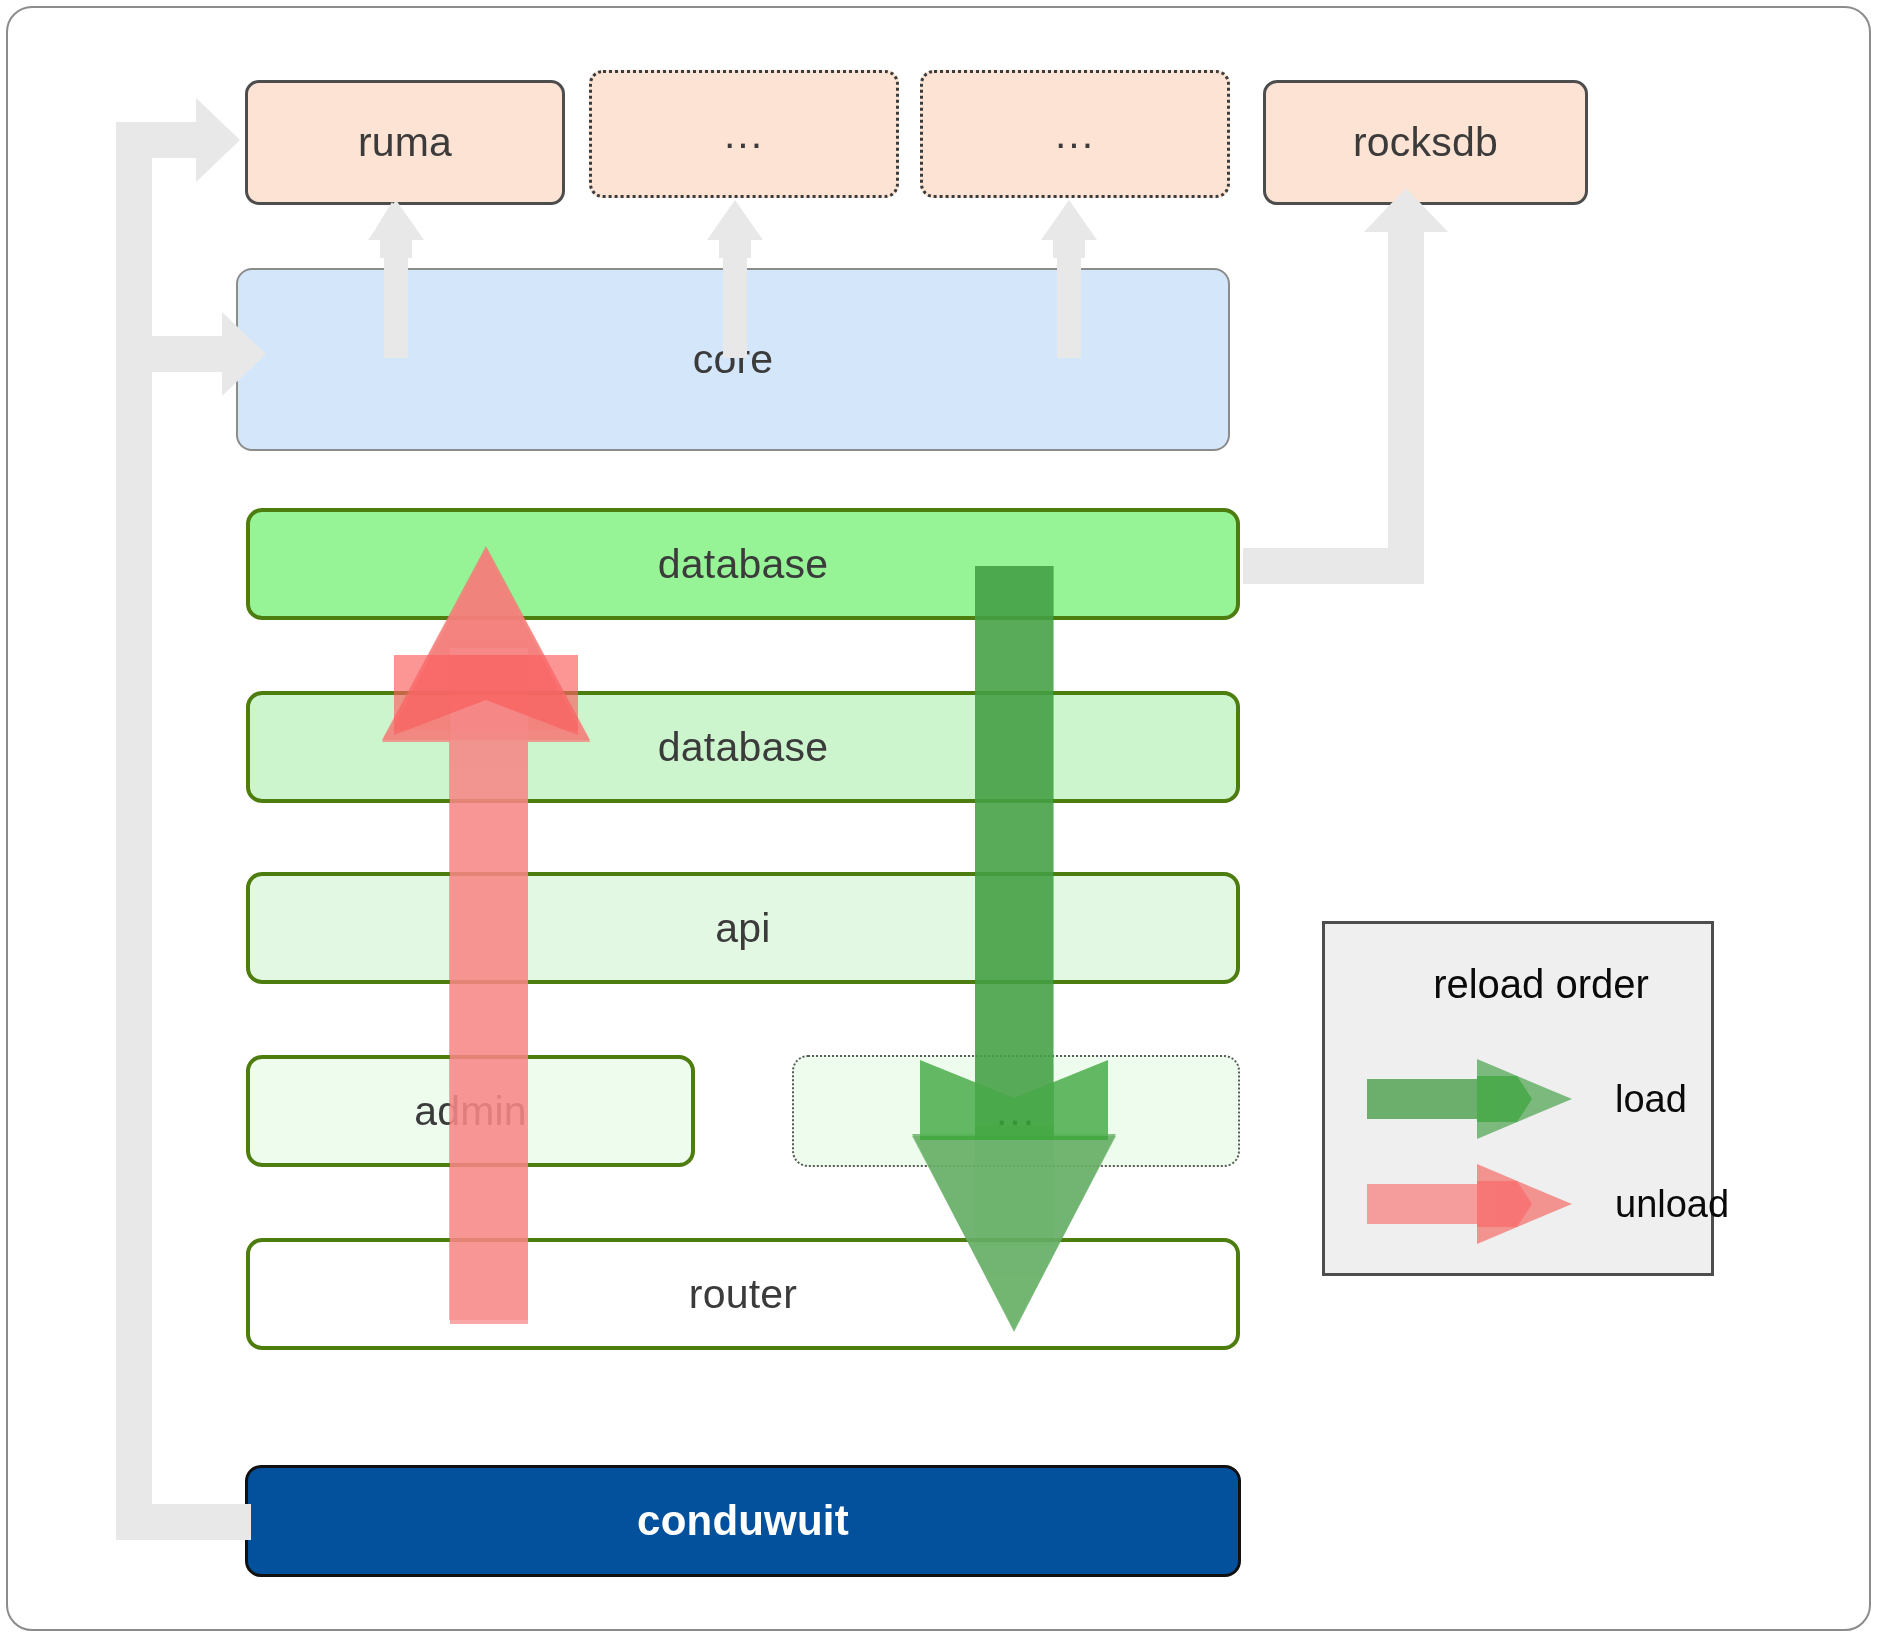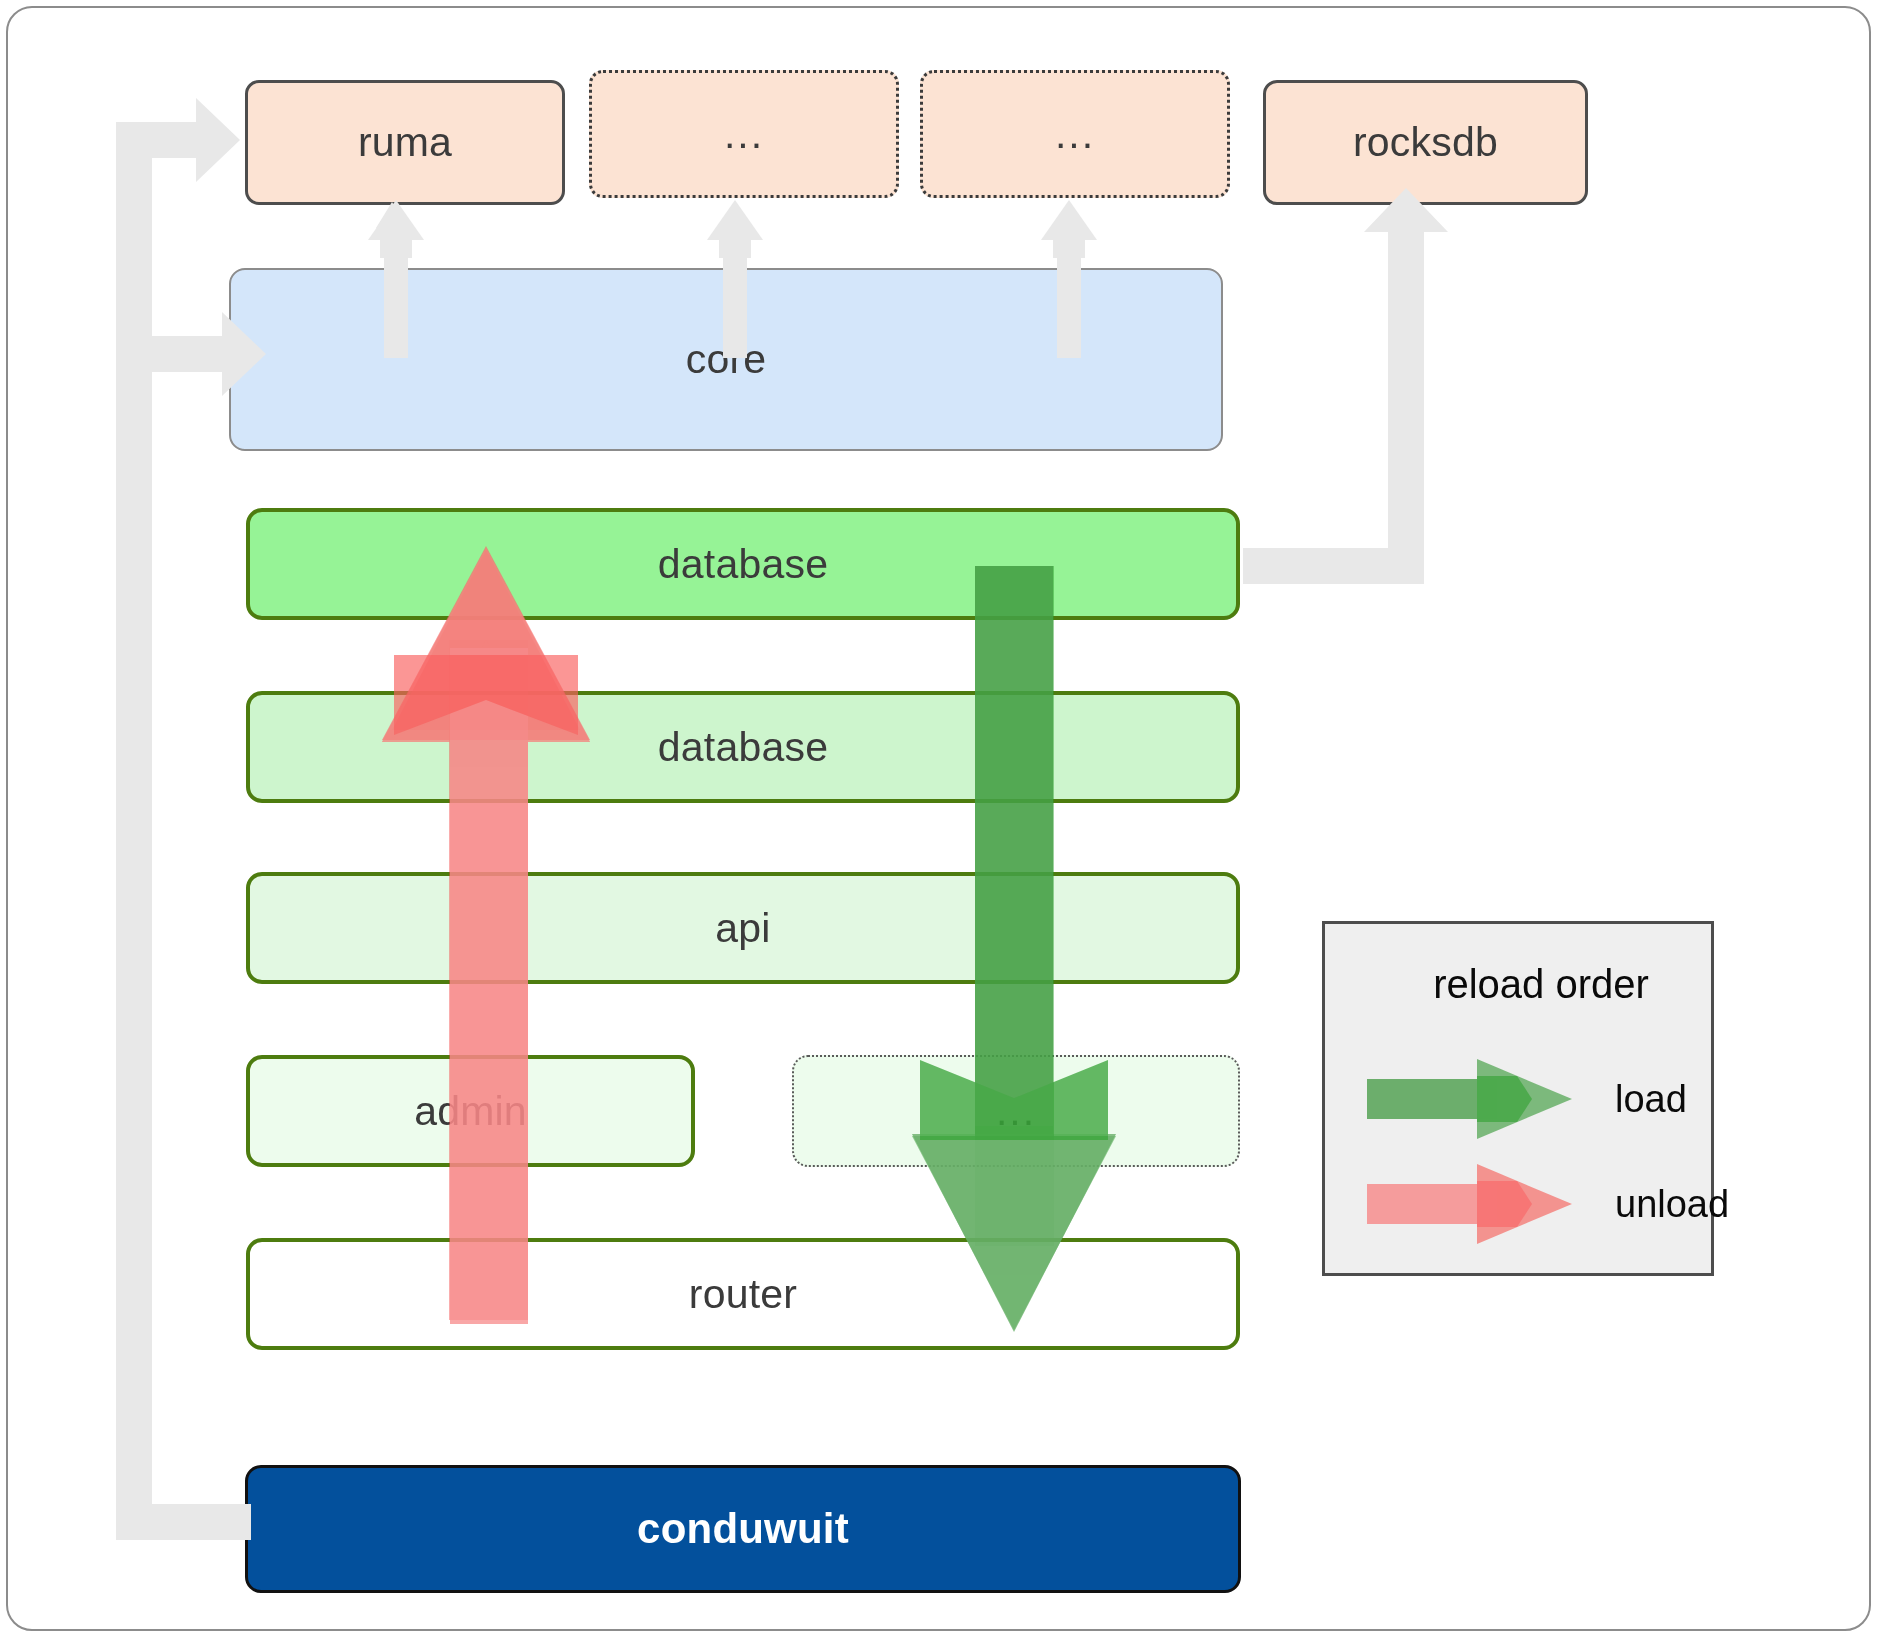--- a/index.html
+++ b/index.html
@@ -171,21 +171,21 @@
   </div>
 
   <div class="node dep dotted" style="left:920px; top:70px; width:310px; height:128px;">
     <span class="node-dots">...</span>
   </div>
 
   <div class="node dep solid" style="left:1263px; top:80px; width:325px; height:125px;">
     <span>rocksdb</span>
   </div>
 
-  <div class="node core-box" style="left:229px; top:268px; width:994px; height:183px;">
+  <div class="node core-box" style="left:236px; top:268px; width:994px; height:183px;">
     <span>core</span>
   </div>
 
   <div class="node layer" style="left:246px; top:508px; width:994px; height:112px; background:#96f396;">
     <span>database</span>
   </div>
 
   <div class="node layer" style="left:246px; top:691px; width:994px; height:112px; background:#cdf5cd;">
     <span>database</span>
   </div>
@@ -236,21 +236,21 @@
     </g>
 
     <g opacity="0.8">
       <rect x="975" y="566" width="78" height="676" fill="#56a356"></rect>
       <polygon points="1014,1332 912,1134 1116,1134" fill="#69b069"></polygon>
       <polygon points="920,1140 1108,1140 1108,1060 1014,1098 920,1060" fill="#2f9e2f" opacity="0.9"></polygon>
       <rect x="975" y="566" width="78" height="560" fill="#3e9e3e" opacity="0.55"></rect>
     </g>
   </svg>
 
-  <div class="node app-box" style="left:245px; top:1465px; width:996px; height:128px;">
+  <div class="node app-box" style="left:245px; top:1465px; width:996px; height:112px;">
     <span>conduwuit</span>
   </div>
 
   <div id="legend">
     <div id="legend-title">reload order</div>
 
     <div class="legend-row" style="top:130px;">
       <svg class="legend-arrow" viewBox="0 0 250 90">
         <g opacity="0.85">
           <polygon points="225,45 130,5 130,85" fill="#69b069"></polygon>

